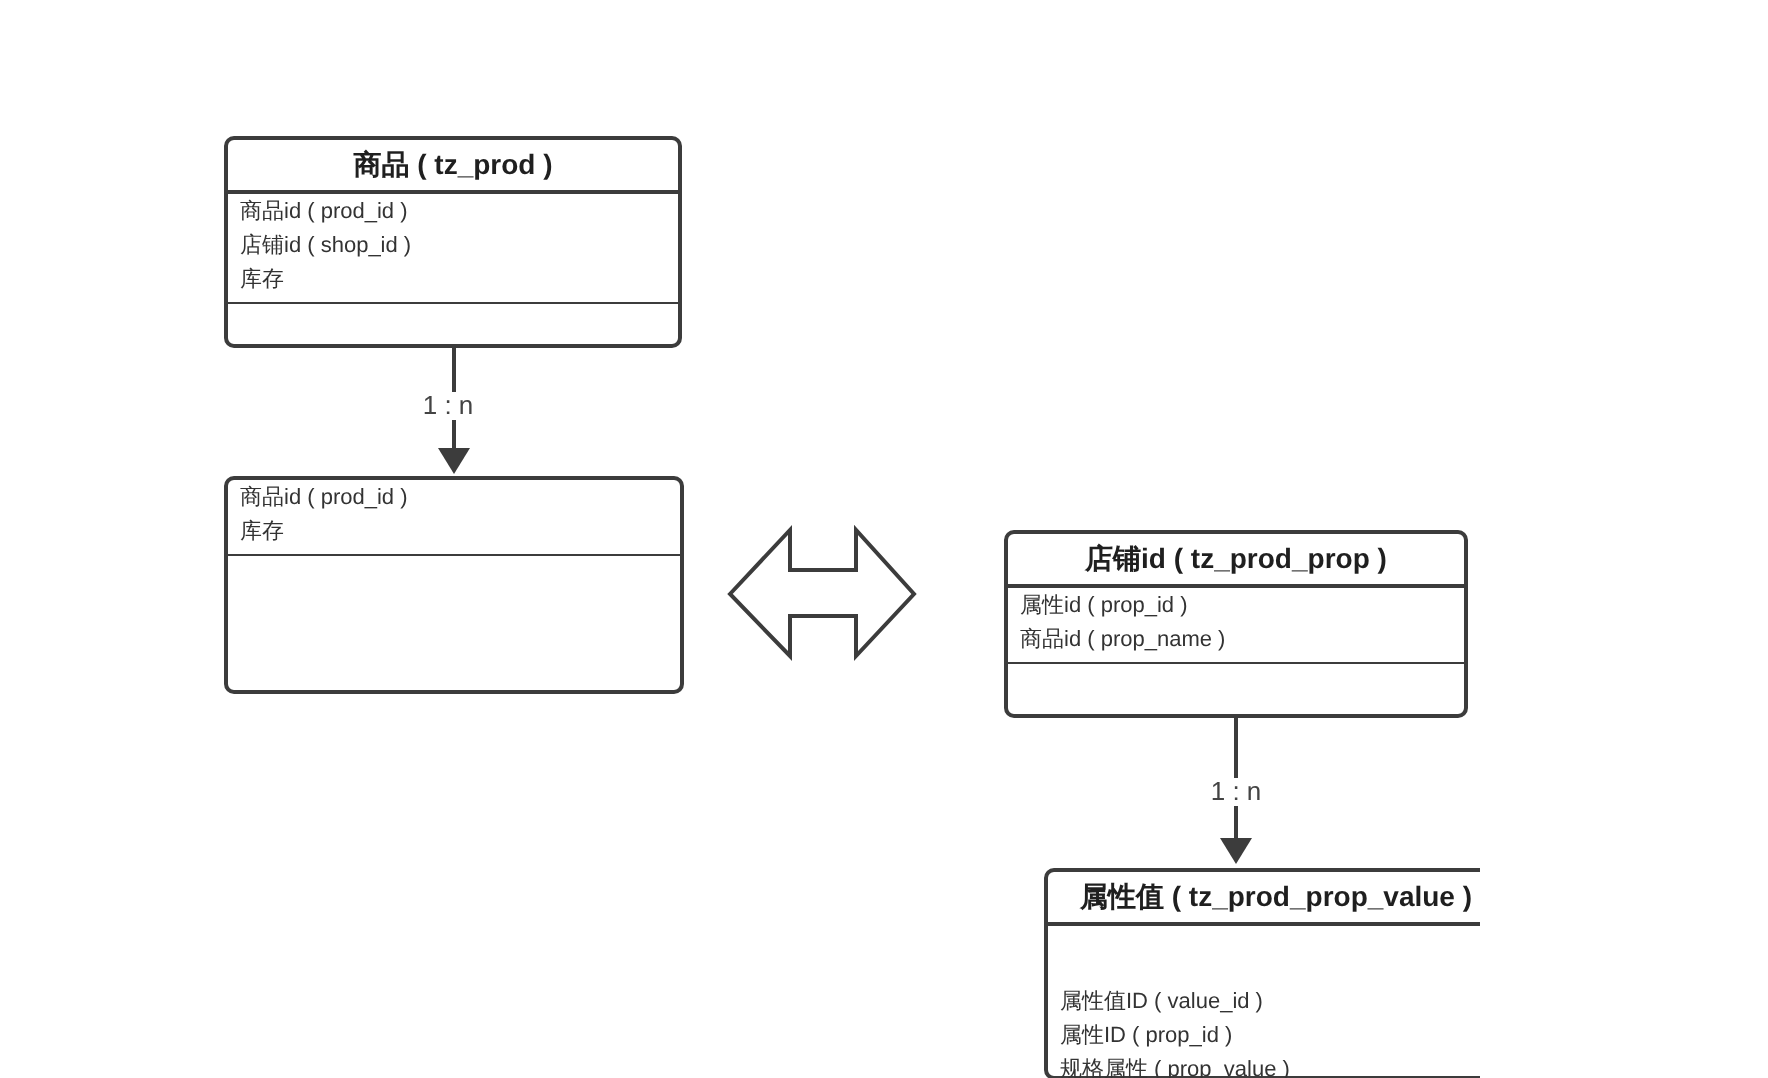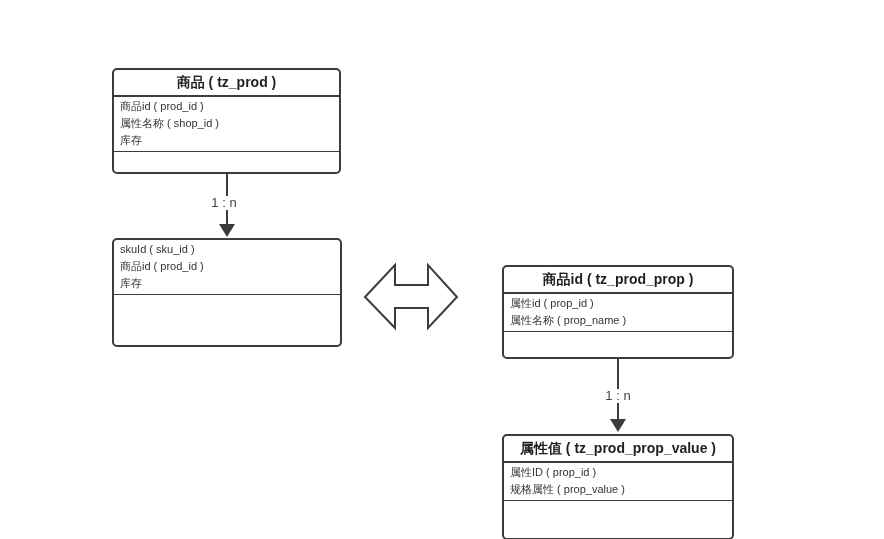--- a/index.html
+++ b/index.html
@@ -43,21 +43,21 @@
     font-size: 11px;
     line-height: 17px;
     color: var(--text, #333333);
     white-space: nowrap;
   }
   .entity-empty { flex: 1; }
 
   #e-prod  { left: 112px; top: 41px;  width: 229px; height: 106px; }
   #e-sku   { left: 112px; top: 211px; width: 230px; height: 109px; }
   #e-prop  { left: 502px; top: 238px; width: 232px; height: 94px;  }
-  #e-value { left: 502px; top: 407px; width: 232px; height: 106px; }
+  #e-value { left: 522px; top: 407px; width: 232px; height: 106px; gap: 29px; }
 
   .rel-label {
     position: absolute;
     transform: translateX(-50%);
     background: #ffffff;
     padding: 0 4px;
     font-size: 13px;
     line-height: 14px;
     color: var(--label, #444444);
     white-space: nowrap;
@@ -78,47 +78,47 @@
     <line class="connector" x1="618" y1="332" x2="618" y2="393"></line>
     <polygon class="arrowhead" points="610,392 626,392 618,405"></polygon>
 
     <polygon class="double-arrow" points="365,270 395,238 395,258 428,258 428,238 457,270 428,301 428,281 395,281 395,301"></polygon>
   </svg>
 
   <div class="entity" id="e-prod">
     <div class="entity-title">商品 ( tz_prod )</div>
     <div class="entity-attrs">
       <div class="attr">商品id ( prod_id )</div>
-      <div class="attr">属性名称 ( shop_id )</div>
+      <div class="attr">店铺id ( shop_id )</div>
       <div class="attr">库存</div>
     </div>
     <div class="entity-empty"></div>
   </div>
 
   <div class="entity" id="e-sku">
     <div class="entity-attrs">
-      <div class="attr">skuId ( sku_id )</div>
       <div class="attr">商品id ( prod_id )</div>
       <div class="attr">库存</div>
     </div>
     <div class="entity-empty"></div>
   </div>
 
   <div class="entity" id="e-prop">
-    <div class="entity-title">商品id ( tz_prod_prop )</div>
+    <div class="entity-title">店铺id ( tz_prod_prop )</div>
     <div class="entity-attrs">
       <div class="attr">属性id ( prop_id )</div>
-      <div class="attr">属性名称 ( prop_name )</div>
+      <div class="attr">商品id ( prop_name )</div>
     </div>
     <div class="entity-empty"></div>
   </div>
 
   <div class="entity" id="e-value">
     <div class="entity-title">属性值 ( tz_prod_prop_value )</div>
     <div class="entity-attrs">
+      <div class="attr">属性值ID ( value_id )</div>
       <div class="attr">属性ID ( prop_id )</div>
       <div class="attr">规格属性 ( prop_value )</div>
     </div>
     <div class="entity-empty"></div>
   </div>
 
   <div class="rel-label" id="lbl-prod-sku">1 : n</div>
   <div class="rel-label" id="lbl-prop-value">1 : n</div>
 
 </div>

